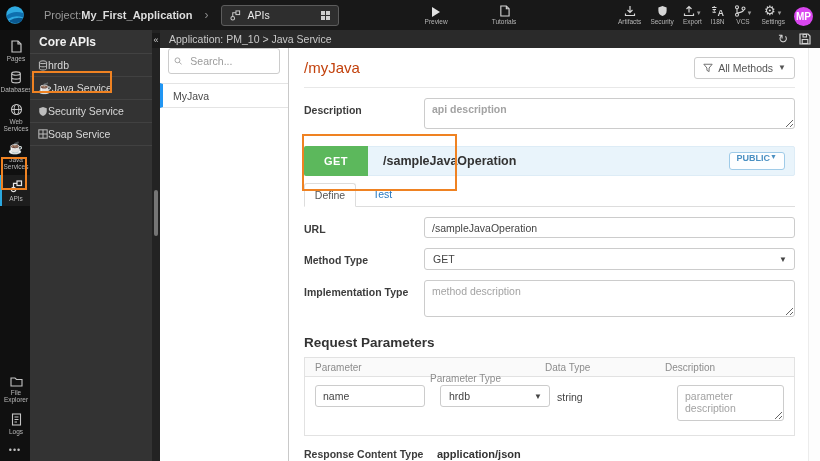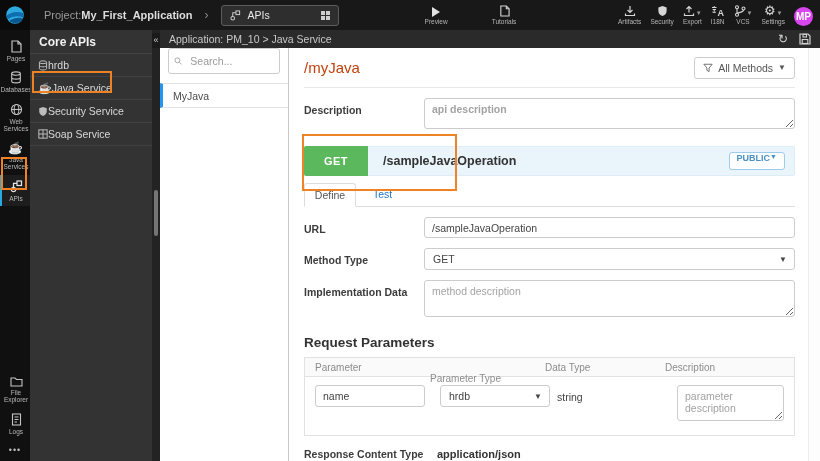--- a/index.html
+++ b/index.html
@@ -398,21 +398,21 @@
           <div class="frow">
             <div class="flabel">Method Type</div>
             <div class="ffield">
               <div class="sel">
                 <span>GET</span>
                 <span class="caret">▼</span>
               </div>
             </div>
           </div>
           <div class="frow">
-            <div class="flabel">Implementation Data</div>
+            <div class="flabel">Implementation Type</div>
             <div class="ffield">
               <textarea class="ta-notes" placeholder="method description" style=""></textarea>
             </div>
           </div>
 
           <div class="section-title">Request Parameters</div>
           <div class="ptable">
             <div class="pt-head">
               <div class="pc1">Parameter</div>
               <div class="pc2">Parameter Type</div>

